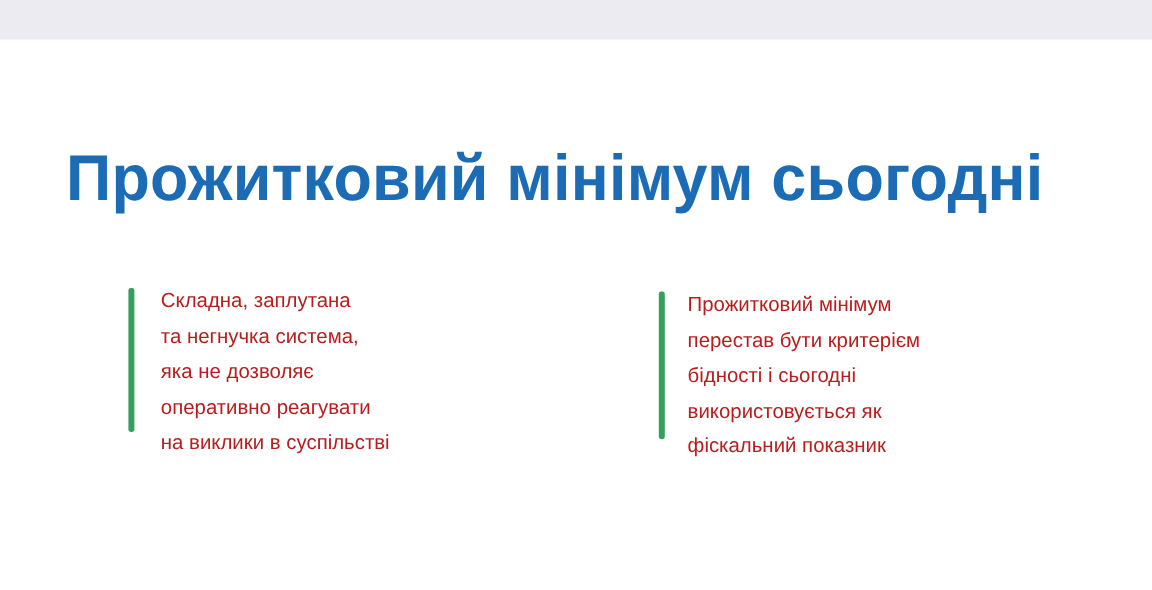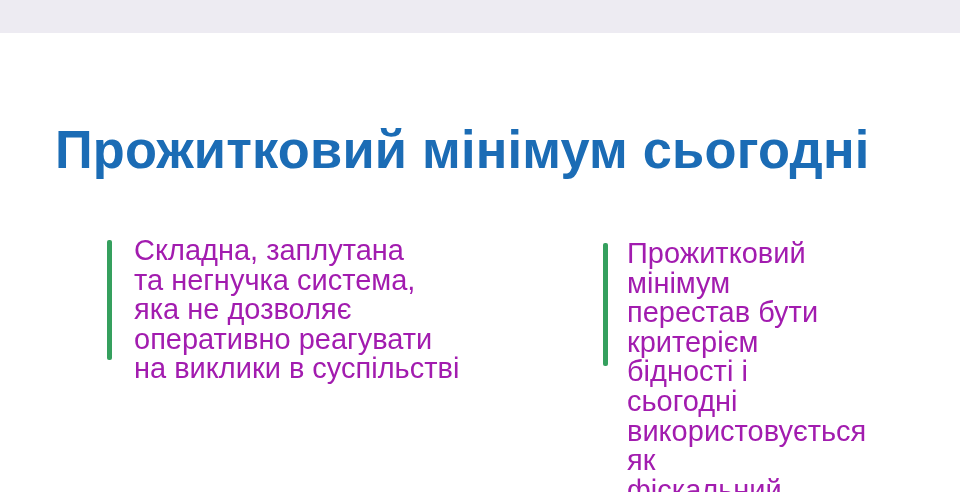--- a/index.html
+++ b/index.html
@@ -56,40 +56,40 @@
     display: flex;
     align-items: flex-start;
   }
 
   .col-left {
     left: 107px;
     top: 236px;
   }
 
   .col-right {
-    left: 583px;
+    left: 529px;
     top: 239px;
     padding-left: 20px;
   }
 
   .rule {
     flex: 0 0 auto;
     width: 5px;
     border-radius: 2px;
     background: #35a05e;
     margin-top: 4px;
   }
 
   .col-left .rule  { height: 120px; }
   .col-right .rule { height: 123px; }
 
   .col-text {
     margin-left: 22px;
-    color: #a21caf;
-    font-size: 29px;
+    color: #b91c1c;
+    font-size: 17px;
     line-height: 29.6px;
     font-weight: 400;
     white-space: pre-line;
   }
 
   .col-right .col-text {
     margin-left: 19px;
   }
 </style>
 </head>

